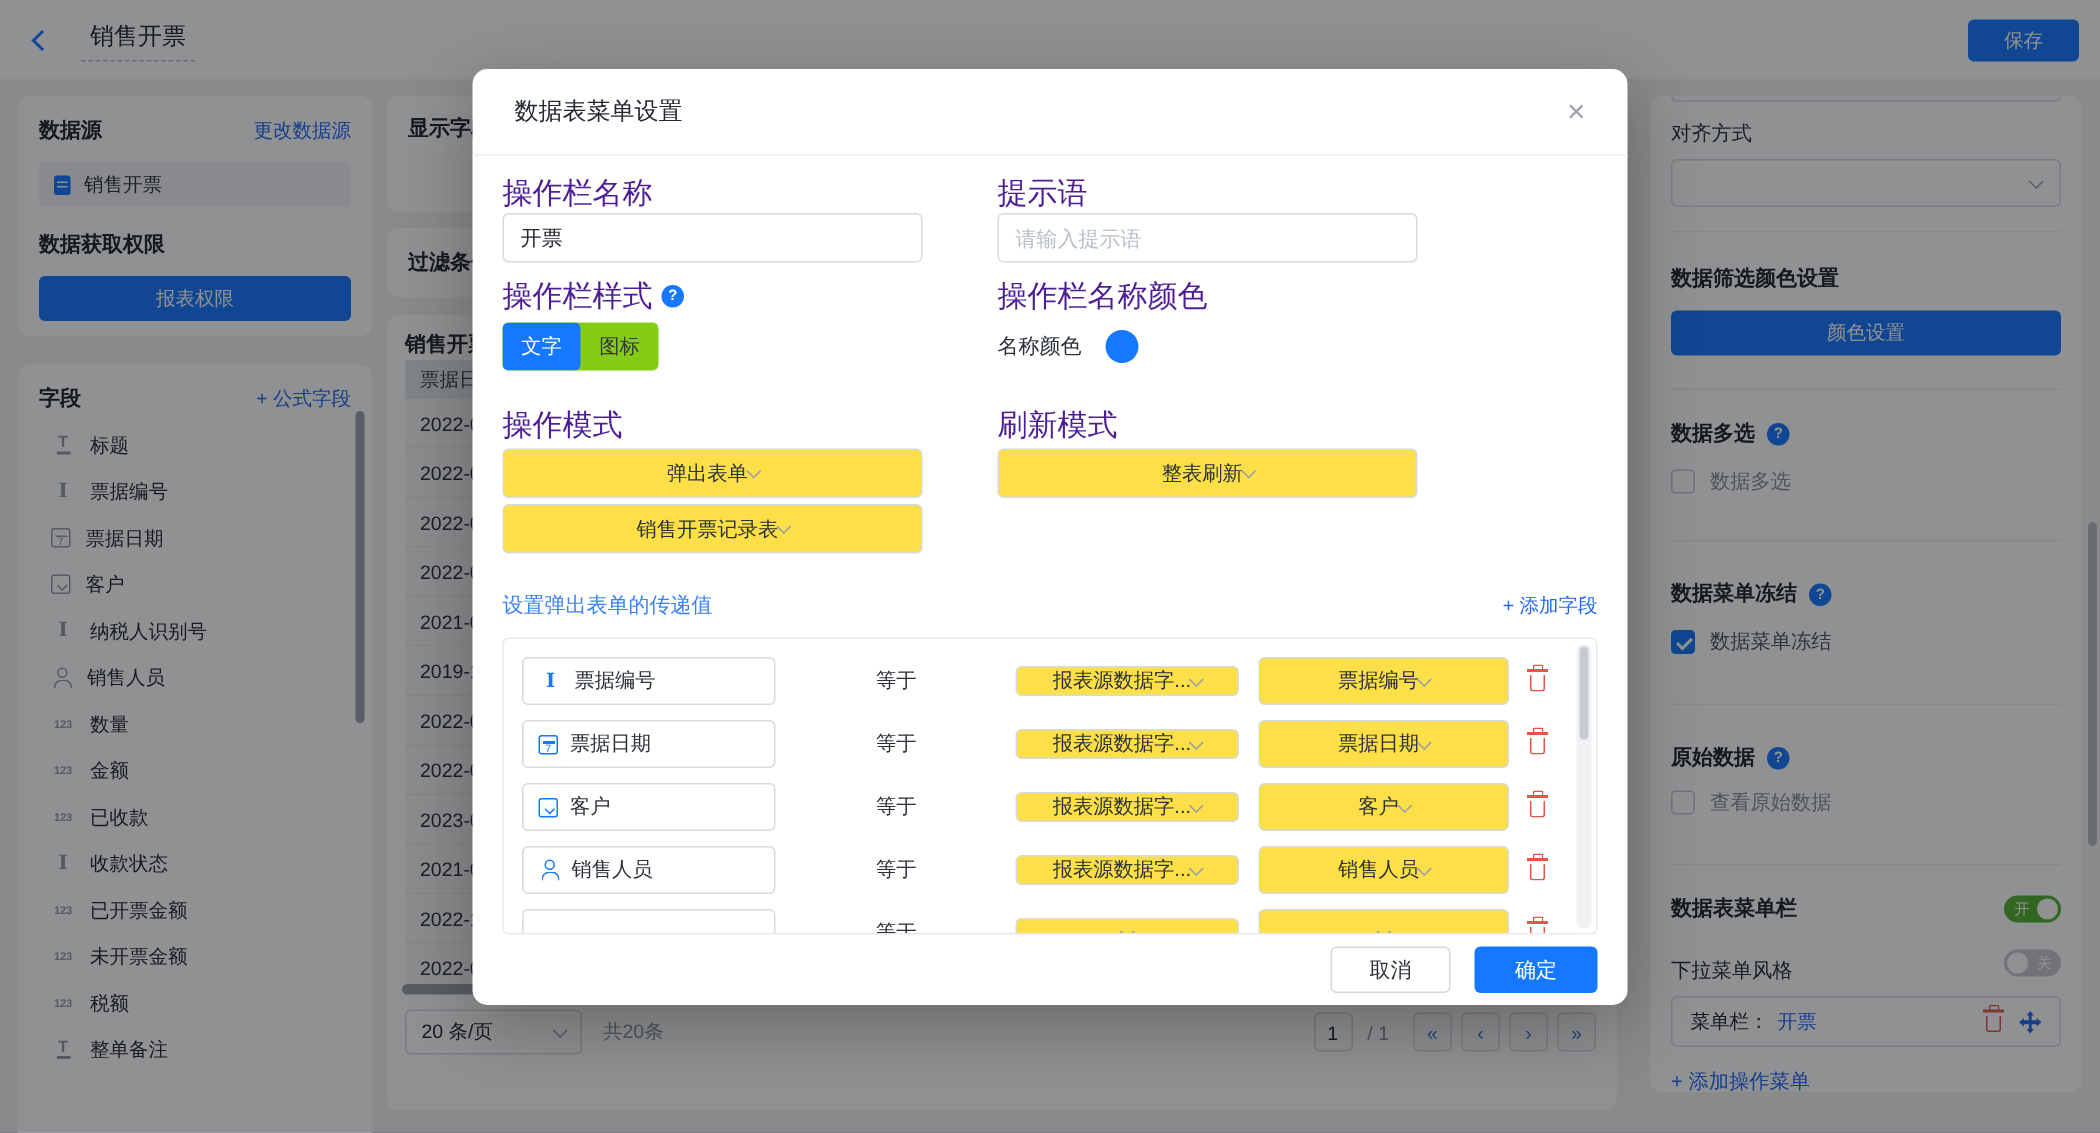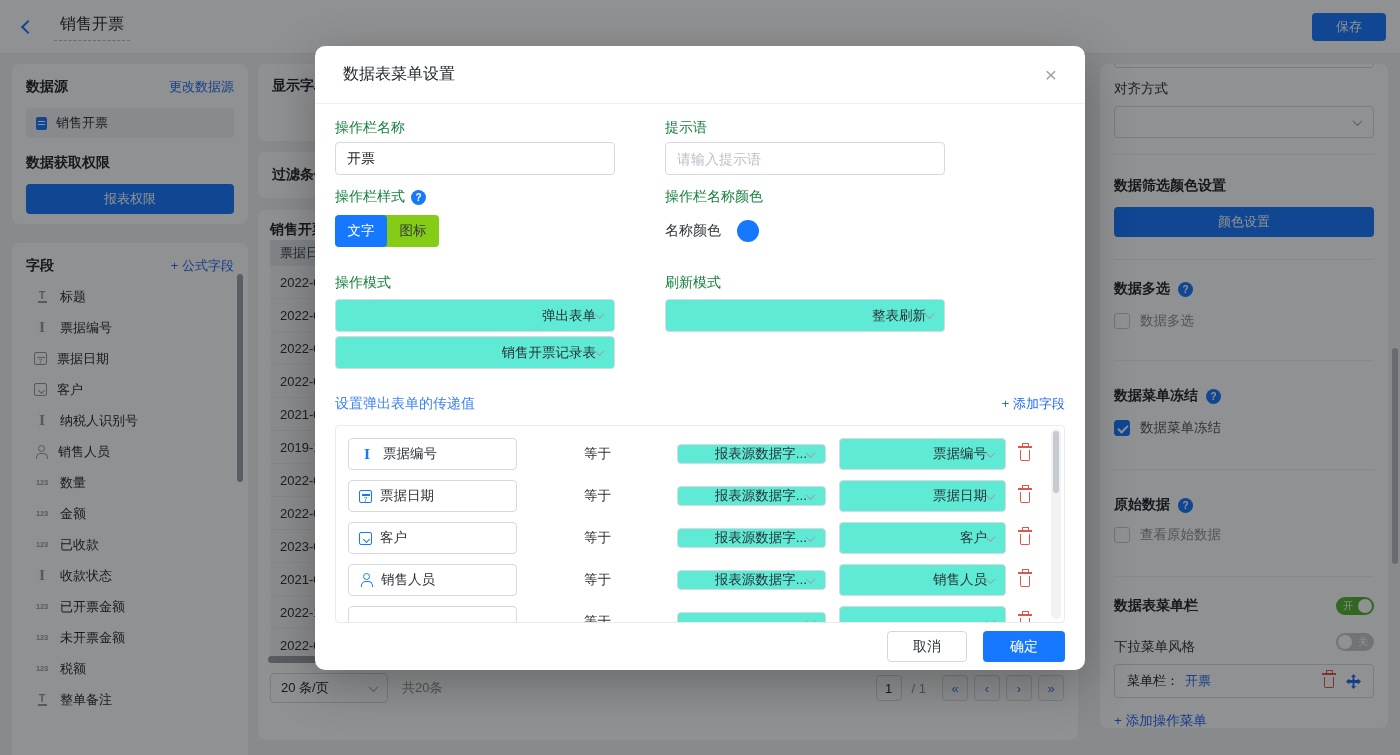--- a/index.html
+++ b/index.html
@@ -113,32 +113,32 @@
   .page-scroll{position:absolute;right:2px;top:348px;width:6px;height:216px;border-radius:3px;background:#b6bac1}
 
   
   .overlay{position:absolute;inset:0;background:rgba(8,10,14,.45);z-index:5}
   .modal{position:absolute;left:315px;top:46px;width:770px;height:624px;background:#fff;border-radius:10px;box-shadow:0 14px 48px rgba(0,0,0,.28);z-index:10}
   .m-head{height:58px;border-bottom:1px solid #eef0f3;display:flex;align-items:center;justify-content:space-between;padding:0 28px}
   .m-title{font-size:16px;font-weight:500;color:#23272e}
   .m-close{font-size:21px;color:#9ba1ab;cursor:pointer;line-height:1}
   .m-body{padding:16px 20px 0}
   .grid2{display:grid;grid-template-columns:280px 280px;column-gap:50px}
-  .flabel{font-size:14px;color:#15803d;height:16px;display:flex;align-items:center;gap:6px}
+  .flabel{font-size:20px;color:#4c1d95;height:16px;display:flex;align-items:center;gap:6px}
   .inp{margin-top:6px;width:280px;height:33px;border:1px solid var(--border);border-radius:4px;padding:0 11px;font-size:14px;color:var(--text);font-family:inherit;outline:none;background:#fff}
   .inp::placeholder{color:var(--ph)}
   .mt14x{margin-top:14px}
   .ctrl-row{margin-top:10px;height:32px;display:flex;align-items:center}
   .seg{display:inline-flex;background:#84cc16;border-radius:4px;overflow:hidden}
   .seg .opt{width:52px;height:32px;display:flex;align-items:center;justify-content:center;font-size:13.5px;color:#33383f;cursor:pointer}
   .seg .opt.sel{background:var(--blue);color:#fff;border-radius:4px}
   .swatch-row{display:flex;align-items:center;gap:16px;font-size:14px;color:#2b3037}
   .swatch{width:22px;height:22px;border-radius:50%;background:var(--blue);cursor:pointer}
   .mt28{margin-top:28px}
-  .dd{height:33px;border:1px solid var(--border);border-radius:4px;background:#5eead4;display:flex;align-items:center;justify-content:flex-end;padding:0 11px;font-size:13.5px;color:#2b3037;cursor:pointer}
+  .dd{height:33px;border:1px solid var(--border);border-radius:4px;background:#fde047;display:flex;align-items:center;justify-content:center;padding:0 11px;font-size:13.5px;color:#2b3037;cursor:pointer}
   .dd .ddtxt{white-space:nowrap;overflow:hidden;text-overflow:ellipsis}
   .w280{width:280px}
   .mt4{margin-top:4px}
   .transfer-head{margin-top:26px;display:flex;align-items:center;justify-content:space-between}
   .transfer-head .tl{font-size:14px;color:#3b82f6}
   .list-box{margin-top:12px;height:198px;border:1px solid #e8eaee;border-radius:4px;position:relative;overflow:hidden;background:#fff}
   .m-row{position:absolute;left:12px;display:flex;align-items:center;height:32px}
   .fbox{width:169px;height:32px;border:1px solid var(--border);border-radius:4px;display:flex;align-items:center;gap:8px;padding:0 10px;background:#fff}
   .fbox .ftxt{font-size:13.5px;color:#2b3037}
   .op{margin-left:67px;width:28px;font-size:13.5px;color:#2b3037}

